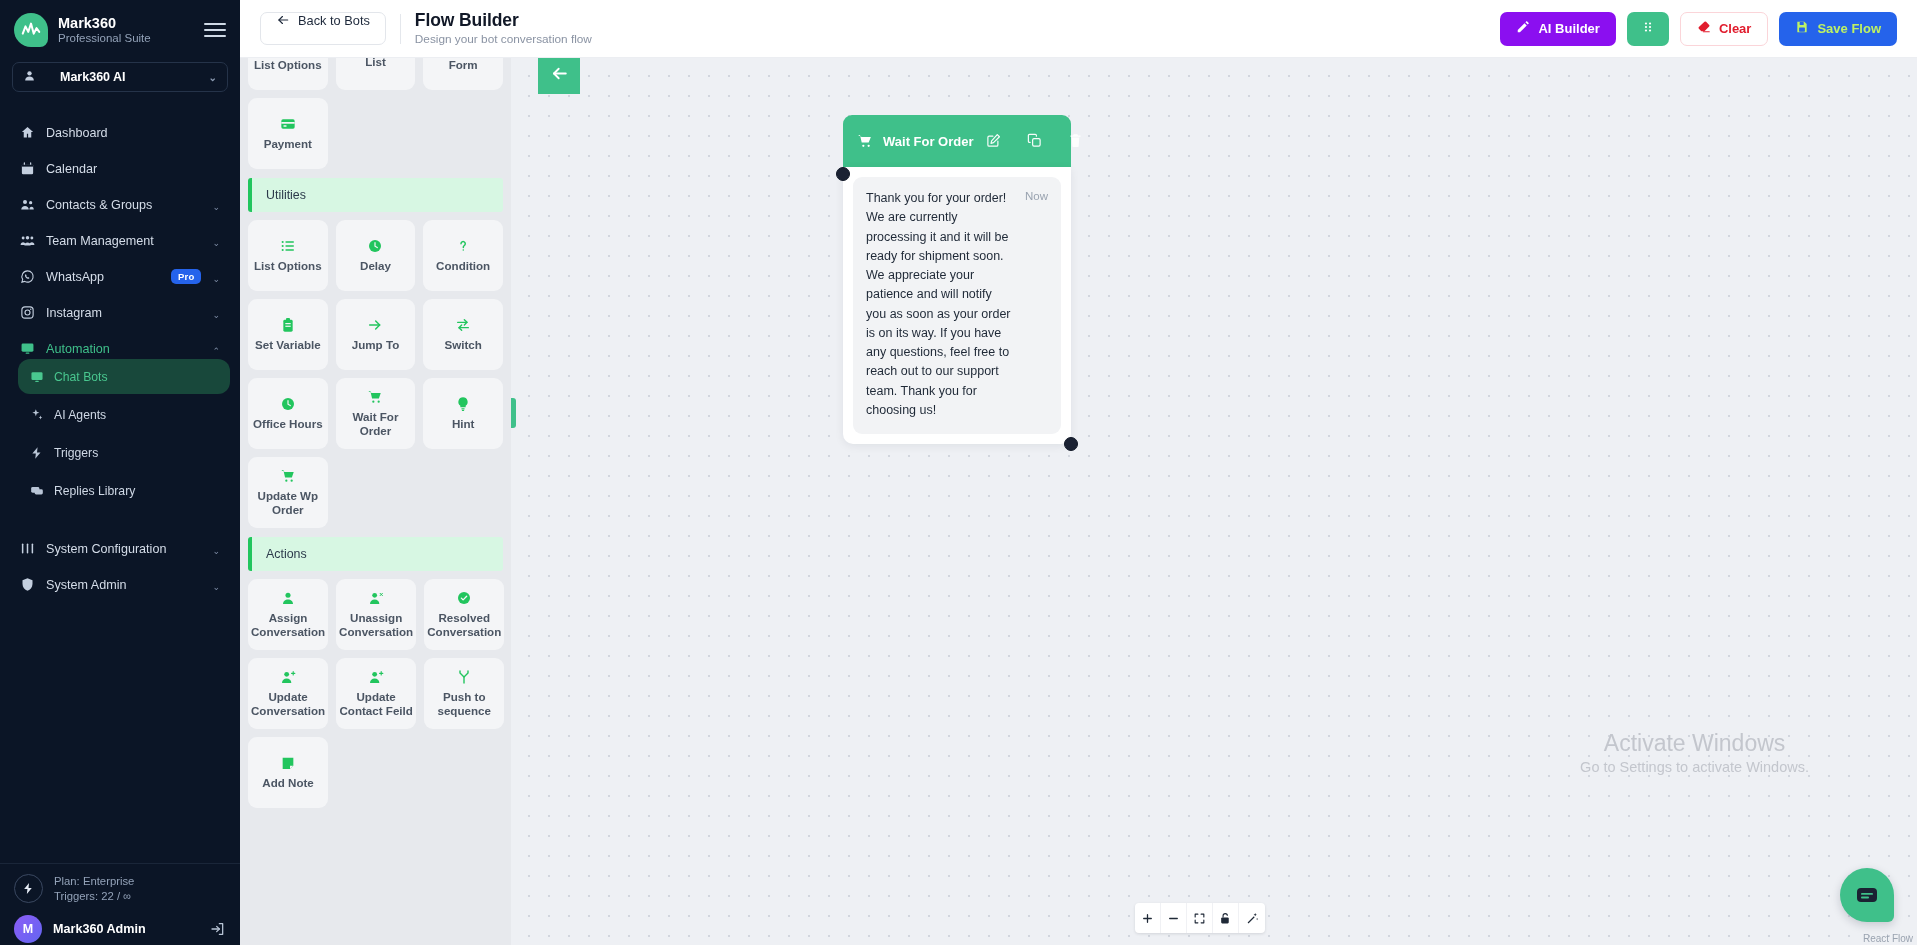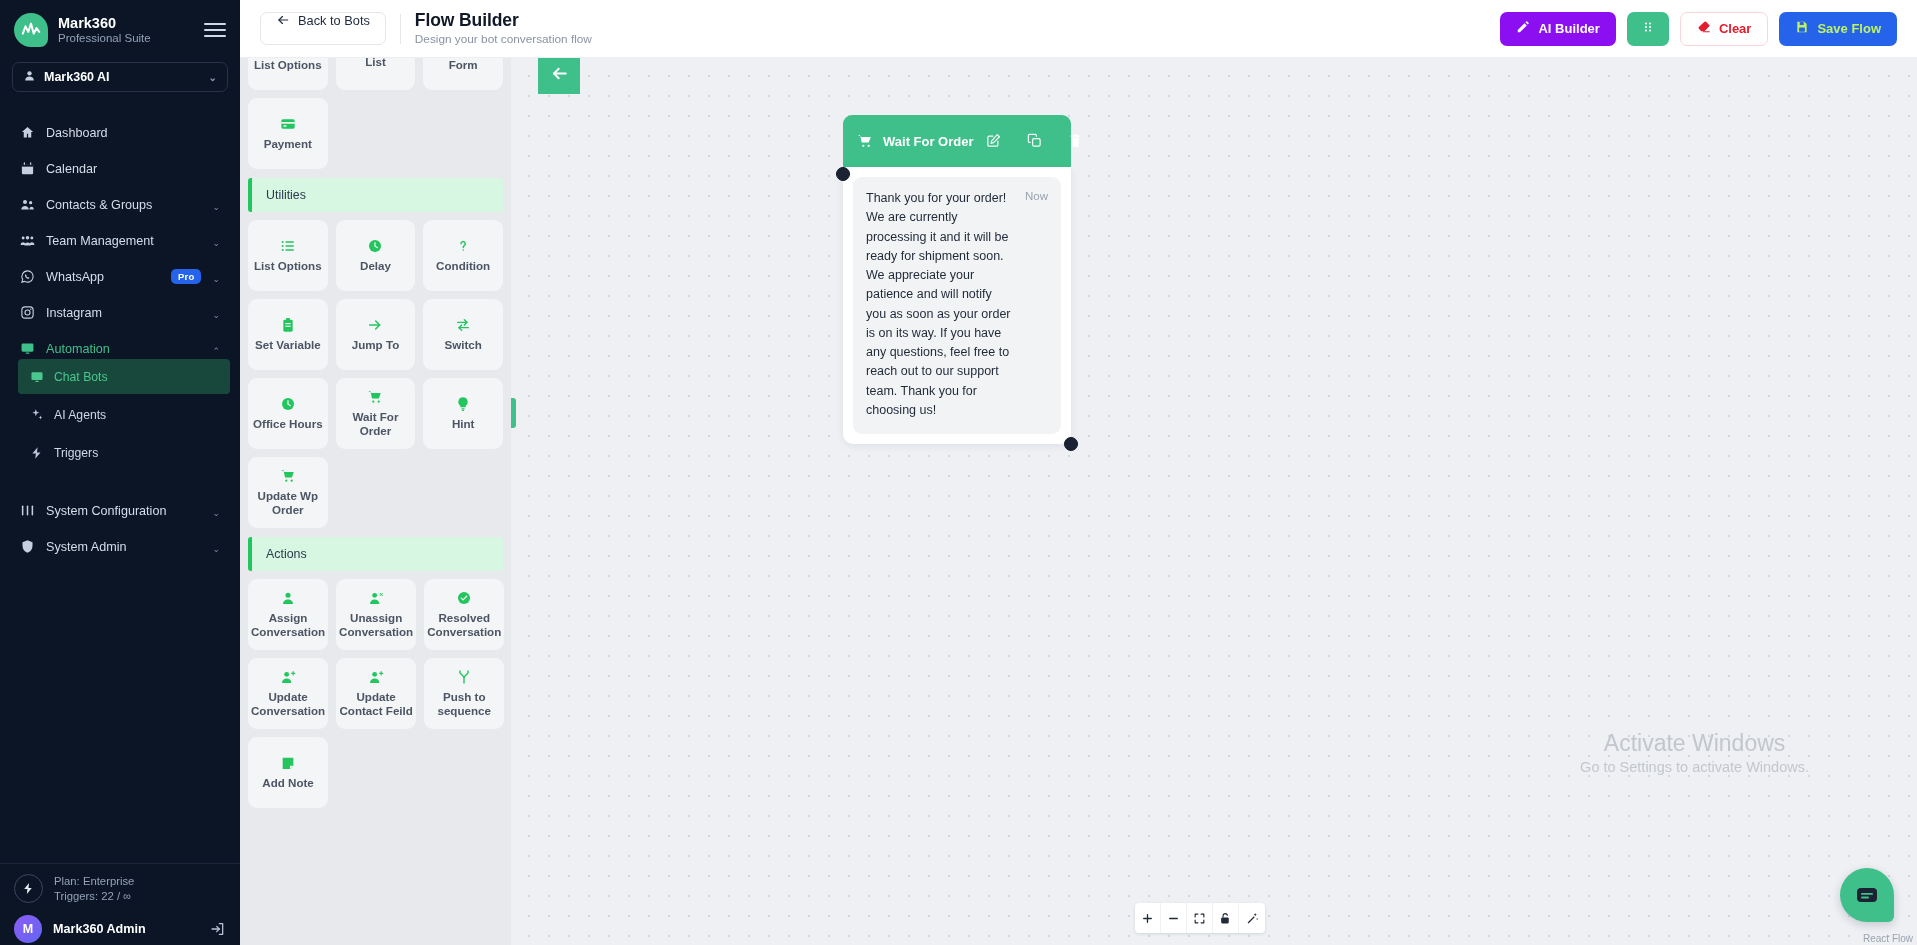--- a/index.html
+++ b/index.html
@@ -27,21 +27,21 @@
   .sb-logo svg { width: 22px; height: 22px; }
   .sb-brand-text { flex: 1; line-height: 1.15; }
   .sb-brand-title { font-size: 14.5px; font-weight: bold; color: #ffffff; }
   .sb-brand-sub { font-size: 11.5px; color: #93a2b8; margin-top: 1px; }
   .sb-burger { width: 22px; height: 22px; display:flex; flex-direction:column; justify-content:center; gap:4px; cursor: pointer; }
   .sb-burger i { display:block; height: 2px; background: #cfd9e6; border-radius: 1px; }
 
   .sb-workspace {
     margin: 6px 12px 10px 12px; height: 30px;
     border: 1px solid #253349; border-radius: 7px;
-    display: flex; align-items: center; gap: 8px; padding: 0 10px;
+    display: flex; align-items: center; gap: 24px; padding: 0 10px;
     font-size: 12.5px; font-weight: bold; color: #ffffff; cursor: pointer;
   }
   .sb-workspace .chev { margin-left: auto; color: #8d9cb3; font-size: 10px; }
 
   .sb-nav { flex: 1; overflow: hidden; padding-top: 2px; }
   .sb-item {
     display: flex; align-items: flex-end; gap: 11px;
     height: 36px; margin: 0 10px; padding: 0 10px;
     font-size: 12.6px; color: #d5dde9; border-radius: 7px; cursor: pointer;
   }
@@ -50,21 +50,21 @@
   .sb-item .lbl { flex: 1; }
   .sb-item .chev { color: #7f8ea6; font-size: 9px; }
   .sb-item.open { color: #3fc08a; }
   .sb-item.open .ico { color: #3fc08a; }
   .badge-pro {
     background: #2563eb; color: #fff; font-size: 9.5px; font-weight: bold;
     border-radius: 5px; padding: 2px 7px; letter-spacing: .2px;
   }
   .sb-sub { display: flex; align-items: center; gap: 10px;
     height: 35px; margin: 3px 10px 3px 18px; padding: 0 12px;
-    font-size: 12.2px; color: #cfd8e5; border-radius: 4px; cursor: pointer; }
+    font-size: 12.2px; color: #cfd8e5; border-radius: 12px; cursor: pointer; }
   .sb-sub .ico { width: 14px; height: 14px; flex:0 0 14px; display:flex; align-items:center; justify-content:center; color:#b9c5d6; }
   .sb-sub .ico svg { width: 14px; height: 14px; }
   .sb-sub.active { background: #18483b; color: #49c78f; }
   .sb-sub.active .ico { color: #49c78f; }
 
   .sb-footer { border-top: 1px solid #1a2639; padding: 10px 14px 2px 14px; }
   .plan-row { display: flex; align-items: center; gap: 11px; }
   .plan-circle {
     width: 29px; height: 29px; border-radius: 50%; flex: 0 0 29px;
     border: 1px solid #3a4861; display:flex; align-items:center; justify-content:center;
@@ -350,20 +350,29 @@
         <span>AI Agents</span>
       </div>
       <div class="sb-sub">
         <span class="ico">
             <svg viewBox="0 0 24 24" fill="currentColor">
               <path d="M13 2L4 13h6l-1 9 9-11h-6z"></path>
             </svg>
           </span>
         <span>Triggers</span>
       </div>
+      <div class="sb-sub">
+        <span class="ico">
+            <svg viewBox="0 0 24 24" fill="currentColor">
+              <rect x="2" y="5" width="14" height="10" rx="2.5"></rect>
+              <rect x="8" y="9" width="14" height="9" rx="2.5"></rect>
+            </svg>
+          </span>
+        <span>Replies Library</span>
+      </div>
 
       <div class="sb-item" style="margin-top:12px">
         <span class="ico">
             <svg viewBox="0 0 24 24" fill="currentColor">
               <rect x="3" y="4" width="2.4" height="16" rx="1.2"></rect>
               <rect x="10.8" y="4" width="2.4" height="16" rx="1.2"></rect>
               <rect x="18.6" y="4" width="2.4" height="16" rx="1.2"></rect>
             </svg>
           </span>
         <span class="lbl">System Configuration</span>

